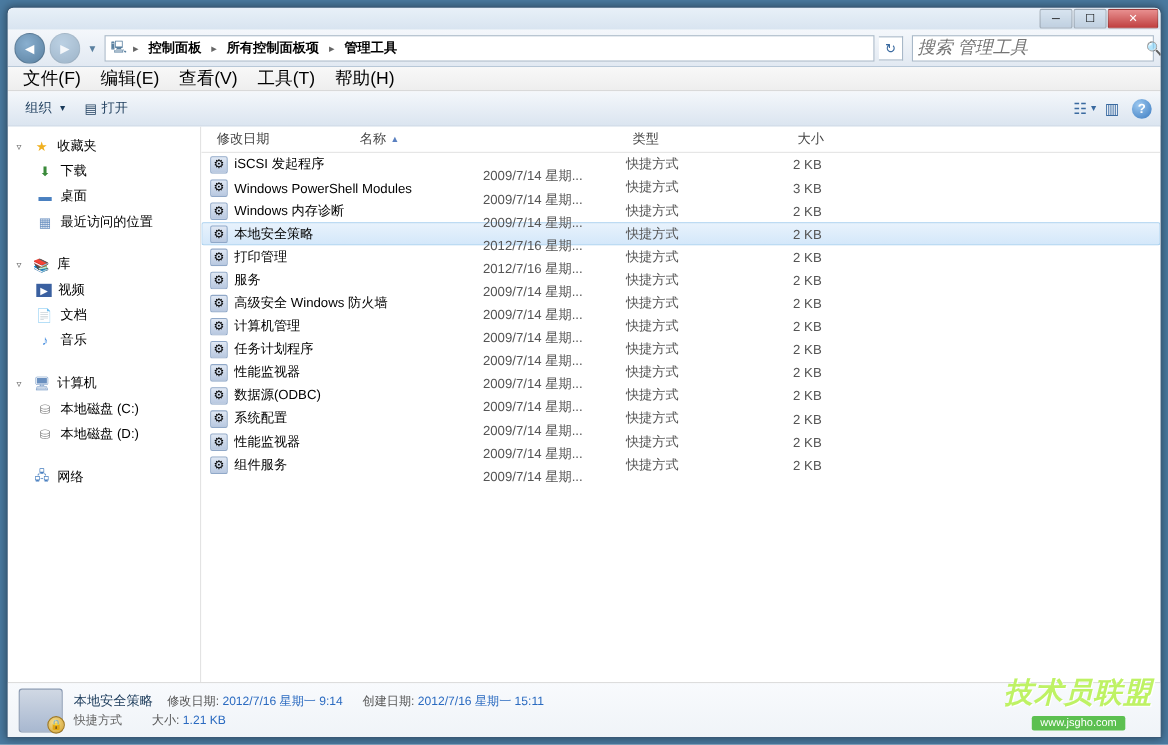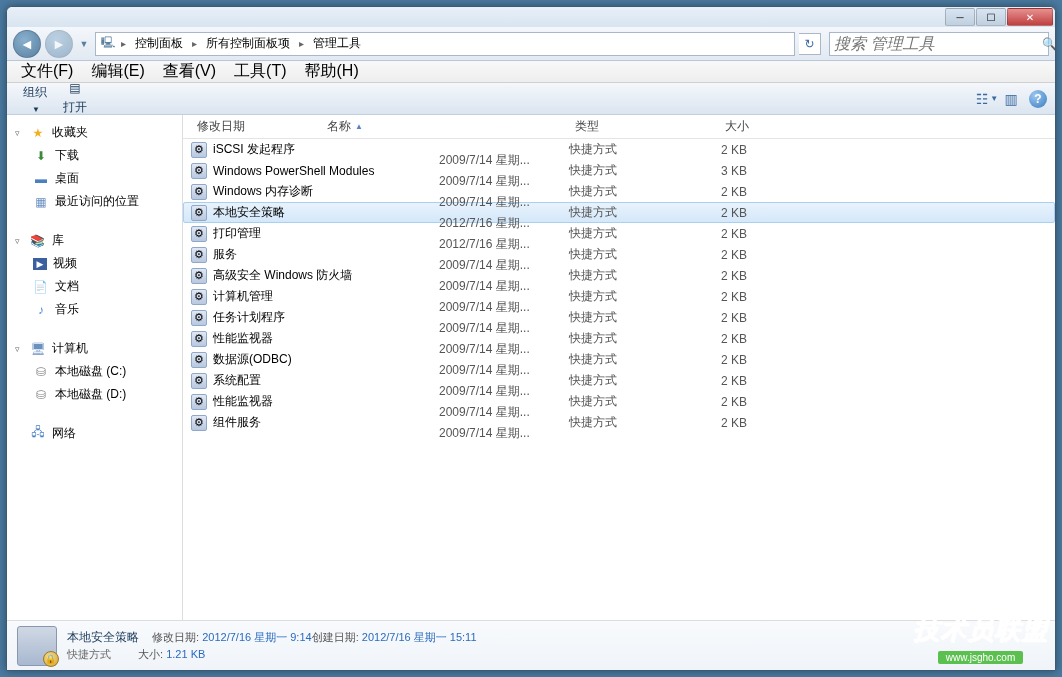--- a/index.html
+++ b/index.html
@@ -10,29 +10,29 @@
 .win-min { background: linear-gradient(#d8e4f0,#c0d0e0); }
 .win-max { background: linear-gradient(#d8e4f0,#c0d0e0); }
 .win-close { background: linear-gradient(#e89090,#c04040); color: #fff; width: 46px; }
 .navbar { height: 34px; background: linear-gradient(#f4f7fb, #e2e9f2); border-bottom: 1px solid #b8c8d8; display: flex; align-items: center; padding: 0 6px; gap: 4px; }
 .nav-btn { width: 28px; height: 28px; border-radius: 50%; background: radial-gradient(circle at 40% 35%, #8ab0d0, #5a80a0); display:flex; align-items:center; justify-content:center; color:#fff; font-size:14px; cursor:pointer; border: 1px solid rgba(0,0,0,0.15); }
 .nav-btn.disabled { opacity:0.5; }
 .nav-drop { width: 14px; height: 28px; display:flex; align-items:center; justify-content:center; color:#5a80a0; font-size:9px; cursor:pointer; }
 .address { flex: 1; height: 24px; background: #fff; border: 1px solid #a8b8c8; display: flex; align-items: center; padding: 0 4px; font-size: 12px; gap: 3px; }
 .bc-icon { width: 16px; height:16px; display:inline-flex; align-items:center; justify-content:center; font-size:11px; color:#5a80a0; }
 .bc-sep { color:#666; font-size:10px; padding: 0 2px;}
-.bc-item { padding: 2px 4px; cursor:pointer; }
+.bc-item { padding: 2px 4px; cursor:pointer;font-weight:bold; }
 .refresh { width: 22px; height:22px; border:1px solid #a8b8c8; border-left:none; background:#fff; display:flex; align-items:center; justify-content:center; color:#3a6aa0; font-size:12px; cursor:pointer; }
 .search { width: 220px; height: 24px; background: #fff; border: 1px solid #a8b8c8; display: flex; align-items: center; padding: 0 4px; margin-left: 4px; }
 .search input { flex: 1; border: none; outline: none; font-size: 16px; color: #888; font-style: italic; }
 .search-ico { color:#3a6aa0; font-size:12px; cursor:pointer; }
 .menubar { height: 22px; background: linear-gradient(#f8f8f8,#eee); border-bottom: 1px solid #d0d0d0; display:flex; align-items:center; padding: 0 6px; font-size:16px; gap: 2px; }
 .menu-item { padding: 2px 8px; cursor:pointer; }
 .toolbar { height: 32px; background: linear-gradient(#f4f7fb, #dbe5f0); border-bottom: 1px solid #c0d0e0; display:flex; align-items:center; padding: 0 8px; font-size:12px; color:#1a3a5a; }
-.tb-btn { padding: 4px 8px; cursor:pointer; display:flex; align-items:center; gap:4px;flex-direction:column; }
+.tb-btn { padding: 4px 8px; cursor:pointer; display:flex; align-items:center; gap:4px; }
 .tb-drop { font-size:8px; margin-left:2px; }
 .tb-spacer { flex:1; }
 .tb-icon { width:24px; height:24px; display:flex; align-items:center; justify-content:center; cursor:pointer; color:#3a6aa0; font-size:14px; }
 .help-icon { width:18px; height:18px; border-radius:50%; background: radial-gradient(circle at 35% 30%, #9cc8f0, #3a7ac0); color:#fff; display:flex; align-items:center; justify-content:center; font-size:12px; font-weight:bold; cursor:pointer; margin-left:6px; }
 .body { flex:1; display:flex; overflow:hidden; }
 .sidebar { width: 176px; background: #fff; border-right: 1px solid #ddd; overflow-y:auto; padding: 6px 0; font-size:12px; }
 .side-group { margin-bottom: 16px; }
 .side-head { display:flex; align-items:center; gap:6px; padding: 3px 8px; cursor:pointer; }
 .side-item { display:flex; align-items:center; gap:6px; padding: 3px 8px 3px 26px; cursor:pointer; }
 .side-tri { width:9px; font-size:9px; color:#666; }
@@ -64,25 +64,25 @@
 .cell-date { width: 130px; color:#555; white-space:nowrap; overflow:hidden;margin-top:22px; }
 .cell-type { width: 108px; color:#555; }
 .cell-size { width: 78px; text-align:right; color:#555; padding-right:8px; }
 .file-icon { width:16px; height:16px; display:flex; align-items:center; justify-content:center; font-size:11px; background: linear-gradient(#e0e8f4,#b8c8e0); border:1px solid #90a8c8; border-radius:2px; flex-shrink:0; }
 .details { height: 50px; border-top: 1px solid #ddd; background: linear-gradient(#f8fafd,#f0f4f8); display:flex; align-items:center; padding: 4px 10px; font-size:11px; gap:10px; }
 .det-icon { width:40px; height:40px; background: linear-gradient(#d0d8e4,#a8b8d0); border:1px solid #8898b0; border-radius:3px; position:relative; }
 .det-lock { position:absolute; bottom:-2px; right:-3px; width:16px; height:16px; background: radial-gradient(circle at 40% 35%, #f8e090,#d0a030); border-radius:50%; border:1px solid #a07820; display:flex; align-items:center; justify-content:center; font-size:9px; color:#604000; }
 .det-info { display:flex; flex-direction:column; gap:1px; }
 .det-name { font-size:12px; color:#1a3a5a; }
 .det-type { color:#666; }
-.det-meta { display:flex; color:#666; }
+.det-meta { display:flex; gap:18px; color:#666; }
 .det-meta b { font-weight:normal; color:#555; }
 .det-val { color:#2a6ac0; }
 .watermark { position:absolute; bottom:12px; right:14px; text-align:center; }
-.wm-txt { font-size:26px; font-weight:bold; color:#ffffff; letter-spacing:1px; font-style:italic; text-shadow:1px 1px 0 #fff; }
+.wm-txt { font-size:26px; font-weight:bold; color:#bef264; letter-spacing:1px; font-style:italic; text-shadow:1px 1px 0 #fff; }
 .wm-url { background:#5cc050; color:#fff; font-size:10px; padding:1px 8px; border-radius:2px; display:inline-block; }
 </style>
 </head>
 <body>
 
 <div class="window">
 
   <div class="titlebar">
     <div class="win-btn win-min">─</div>
     <div class="win-btn win-max">☐</div>

